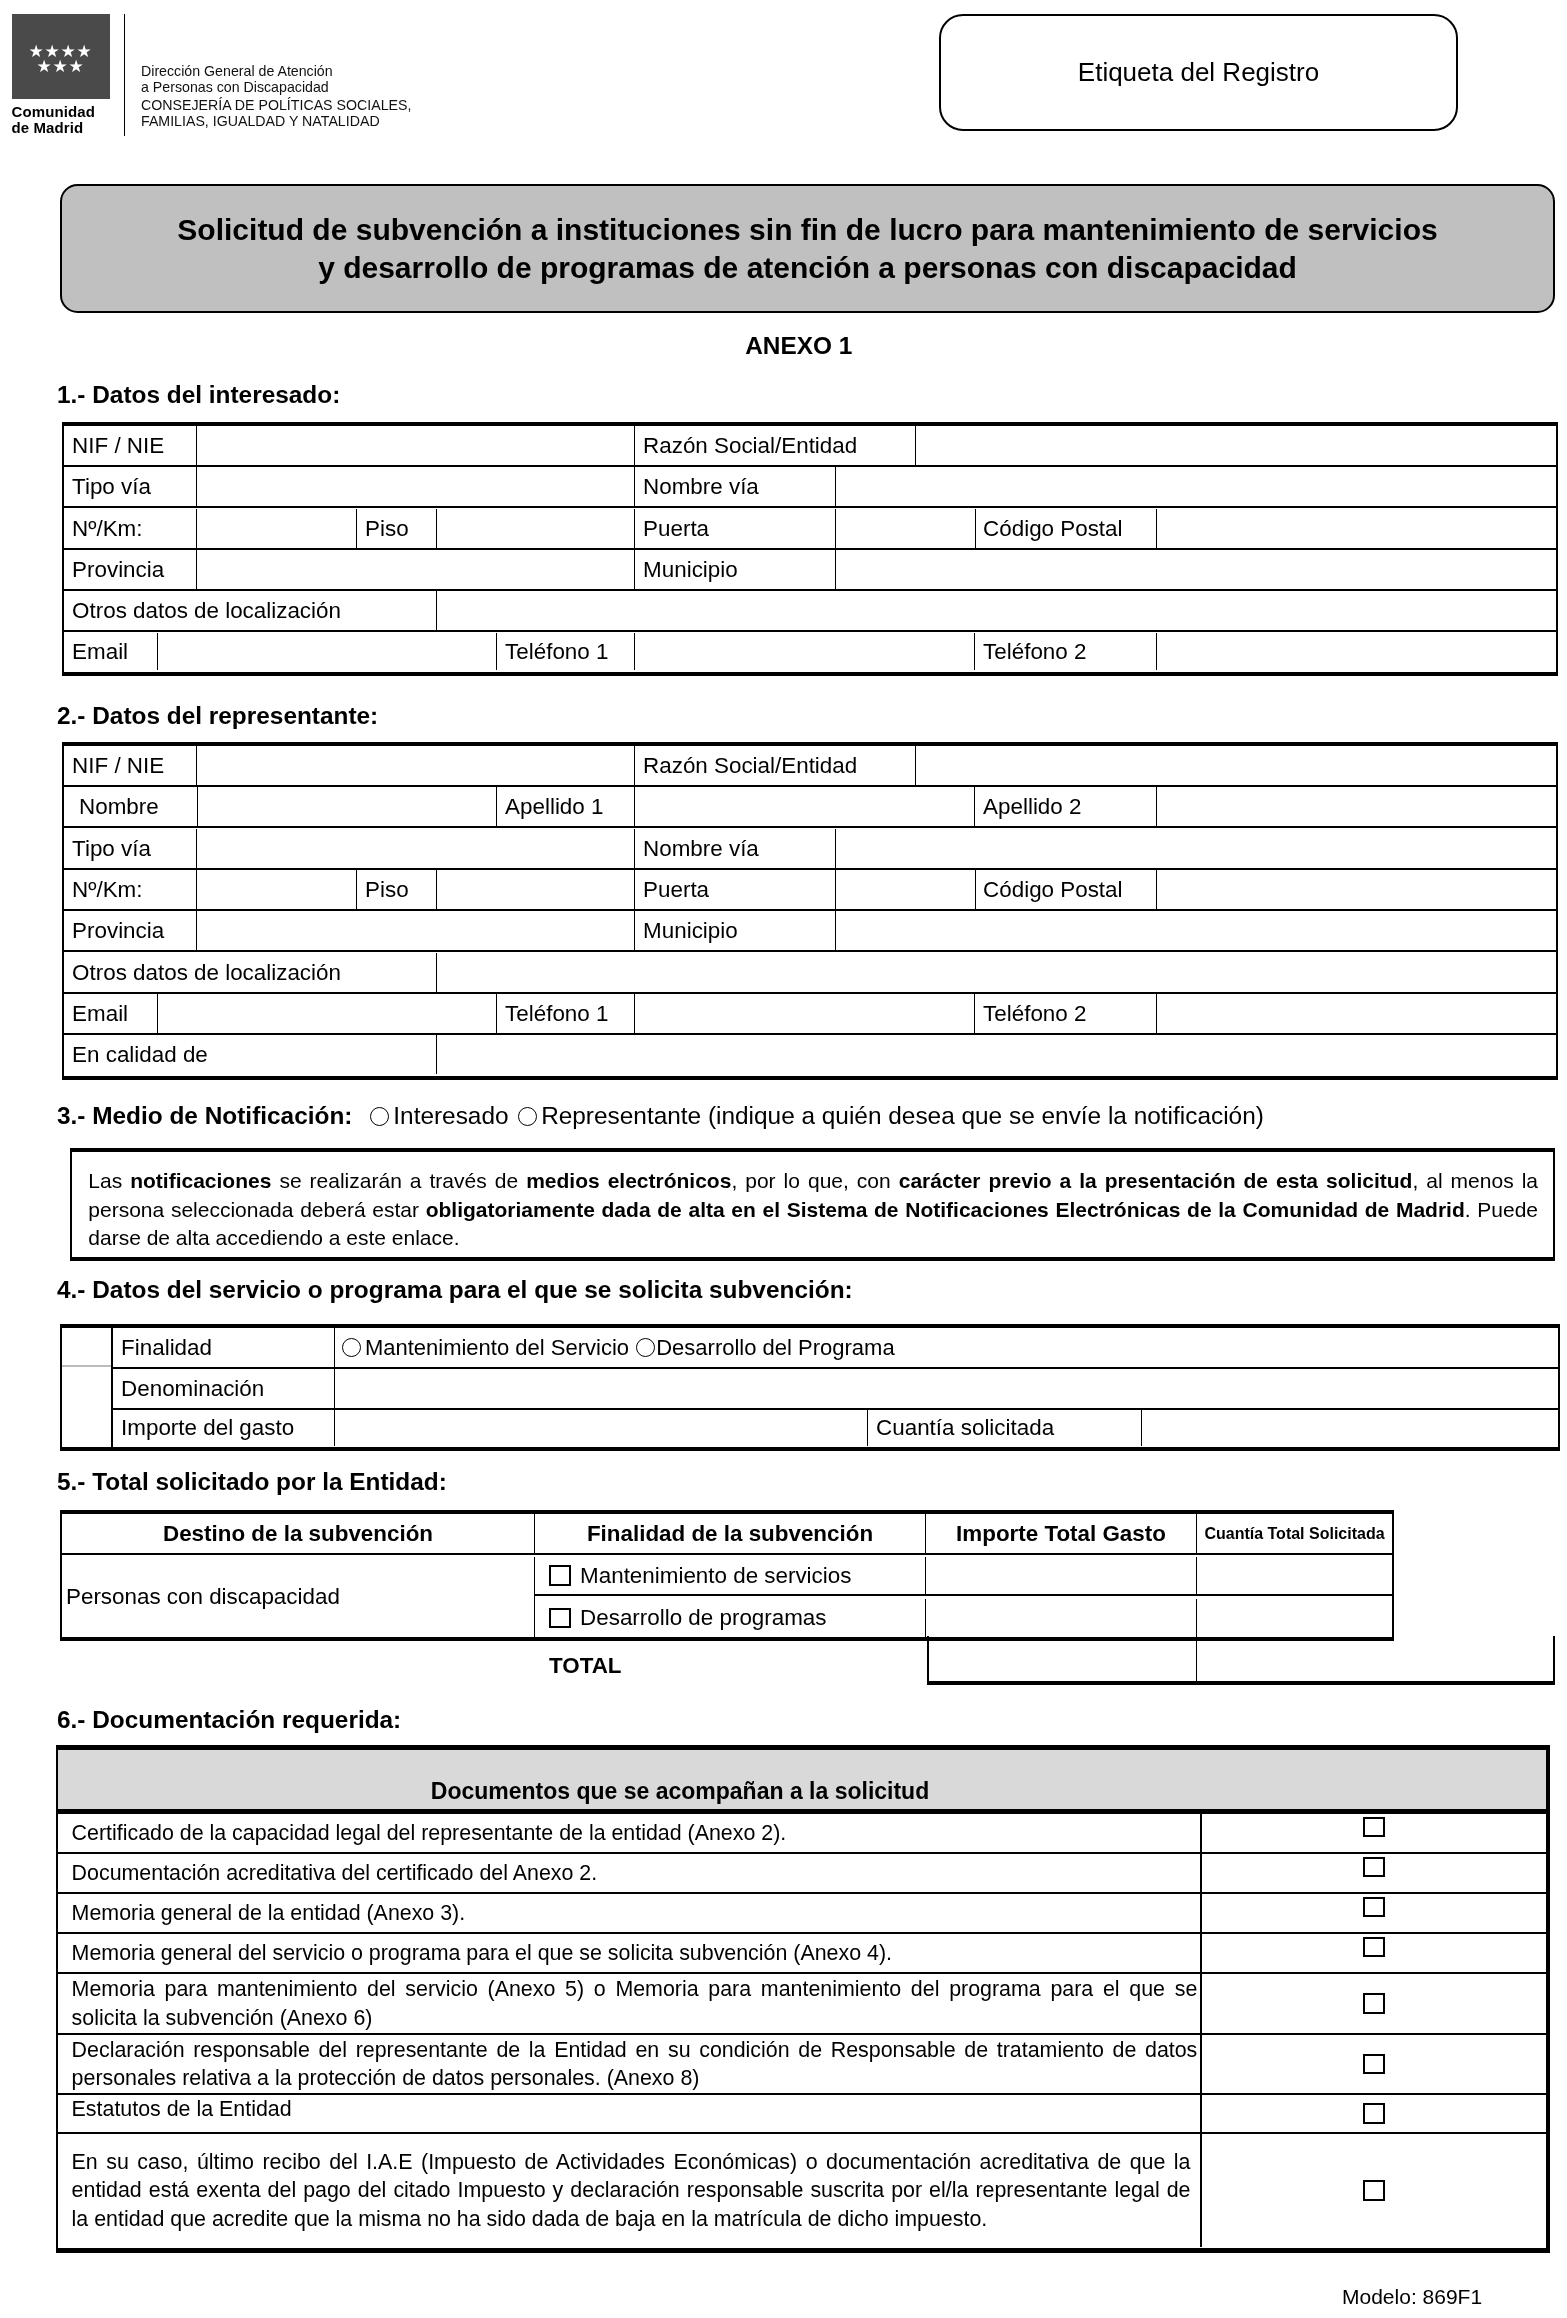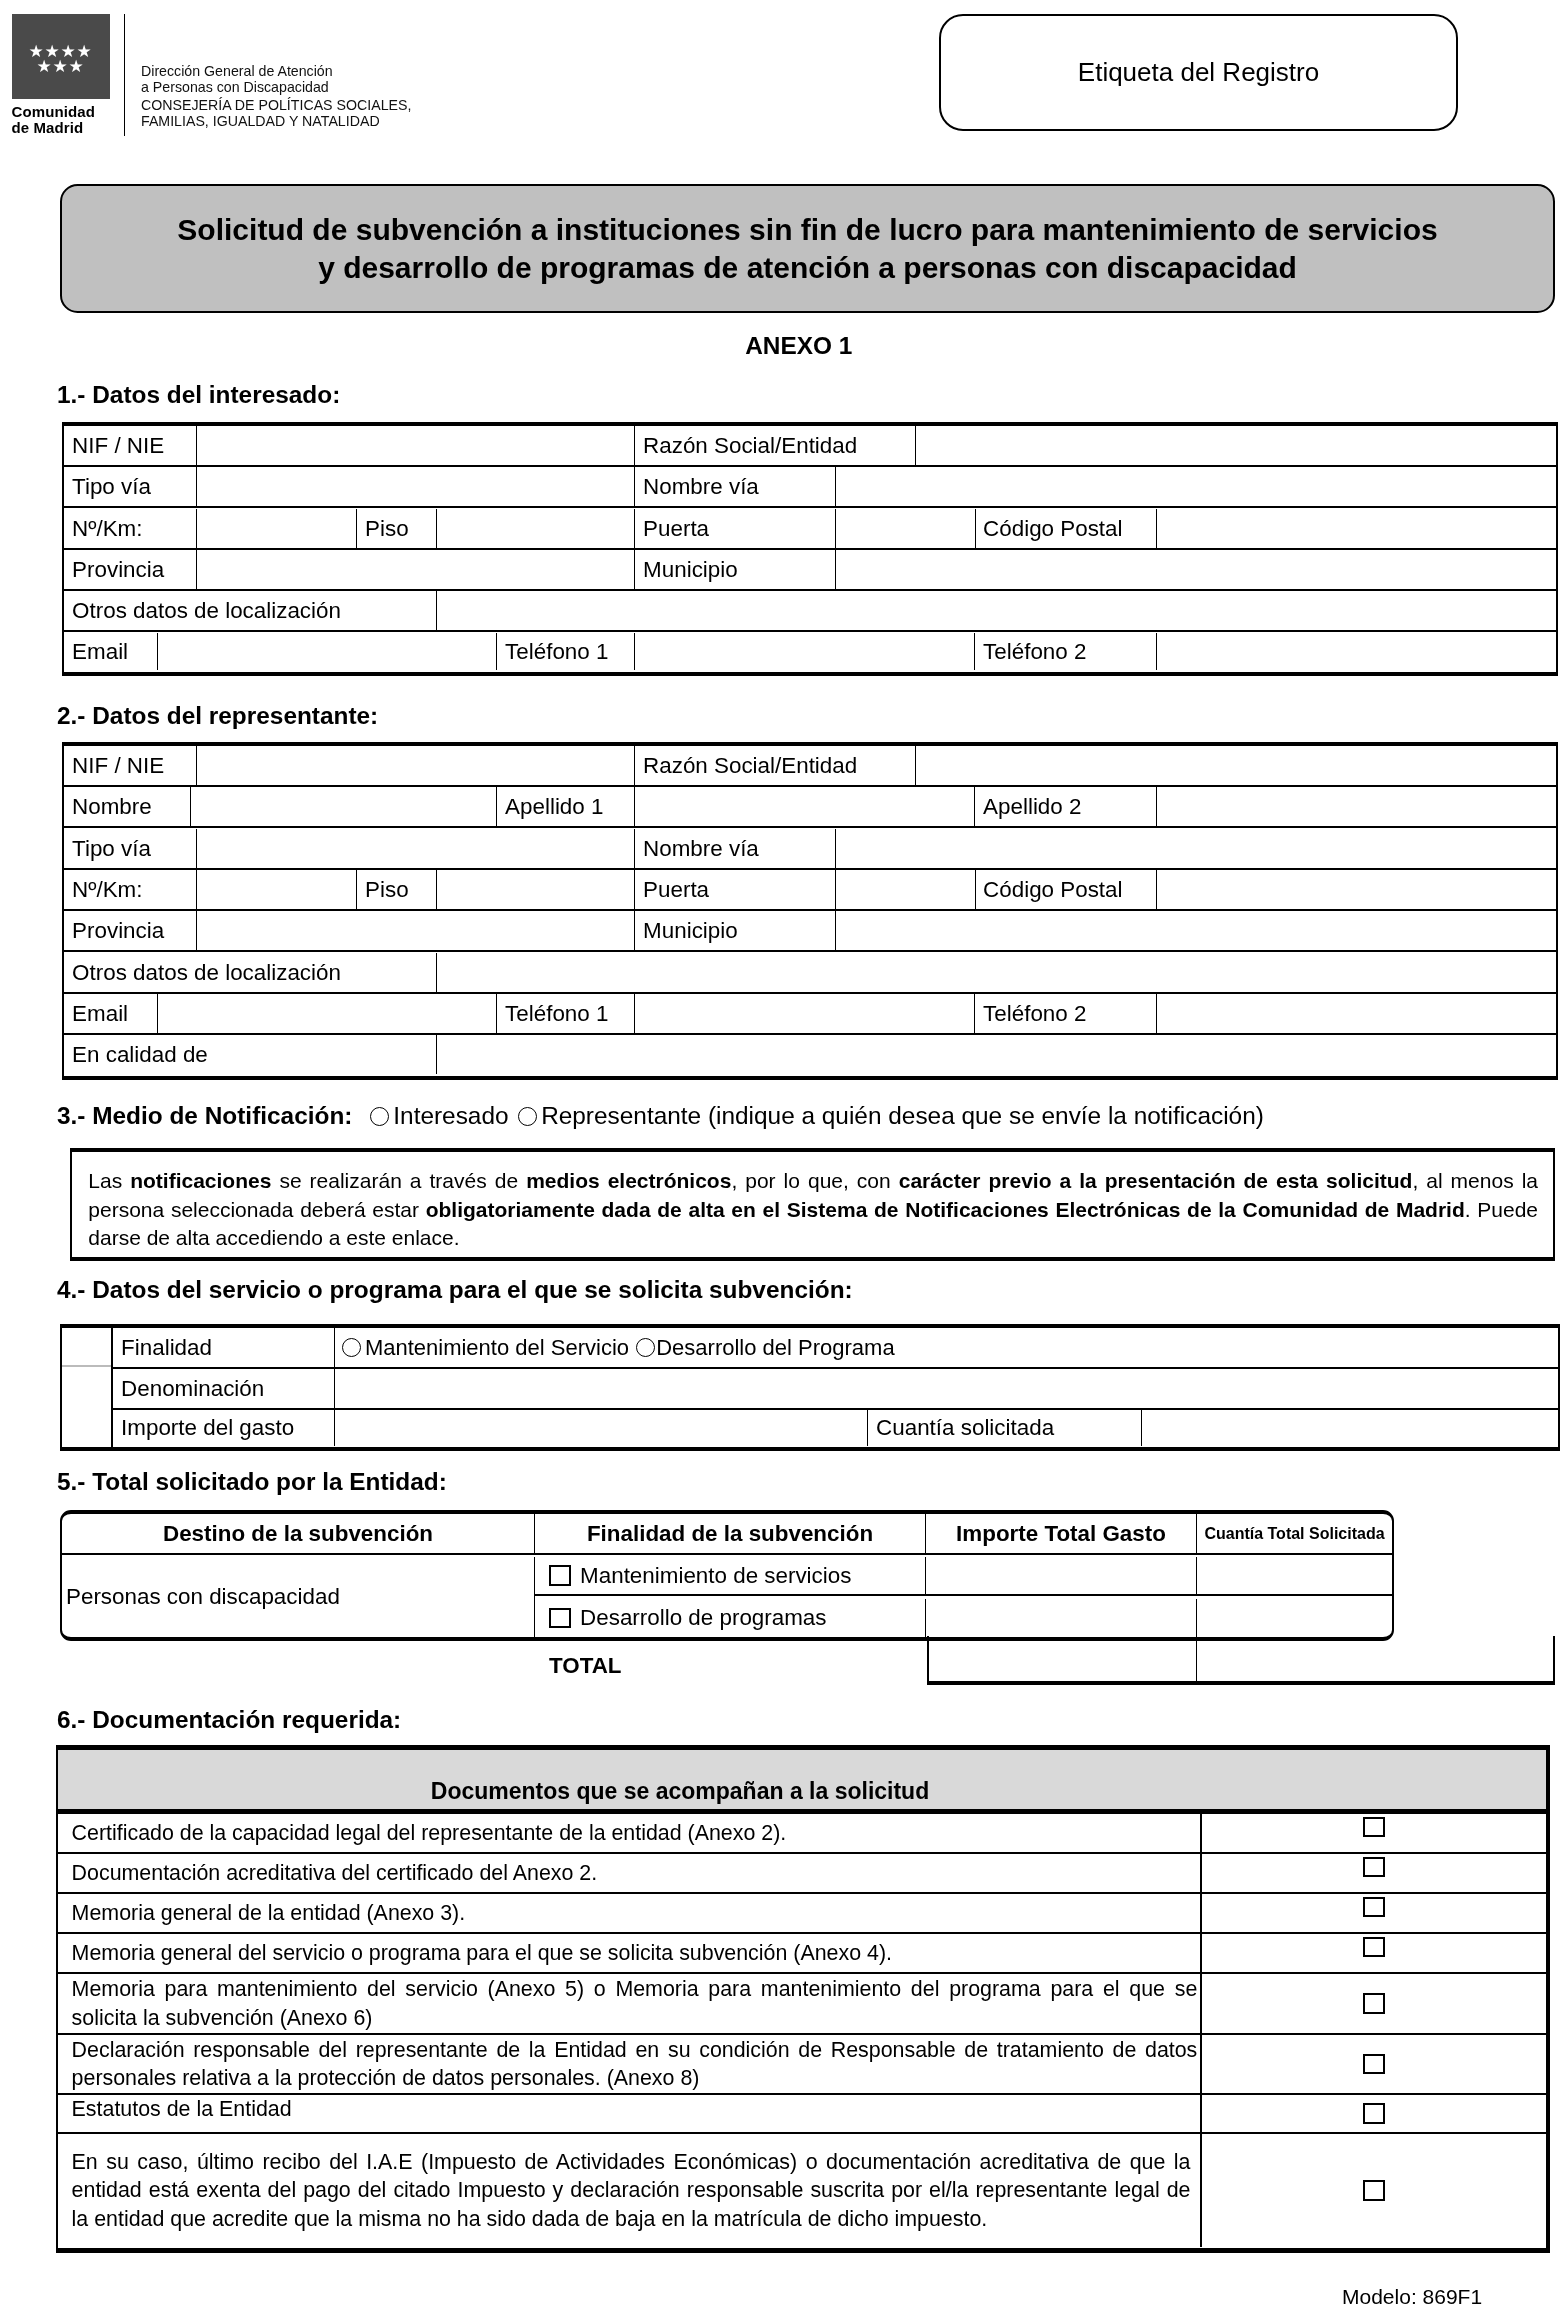--- a/index.html
+++ b/index.html
@@ -132,21 +132,21 @@
 <div class="abs sec-head" style="top:702px;">2.- Datos del representante:</div>
 
 <div class="grid" style="left:62px; top:742px; width:1496px; height:338px;">
   <div class="row" style="top:0; height:41px;">
     <div class="cell" style="left:0; width:133px;">NIF / NIE</div>
     <div class="cell field" style="left:133px; width:438px;"></div>
     <div class="cell" style="left:571px; width:281px;">Razón Social/Entidad</div>
     <div class="cell field last" style="left:852px; right:0;"></div>
   </div>
   <div class="row" style="top:41px; height:41px;">
-    <div class="cell" style="left:0; width:127px;">Nombre</div>
+    <div class="cell" style="left:7px; width:127px;">Nombre</div>
     <div class="cell field" style="left:133px; width:300px;"></div>
     <div class="cell" style="left:433px; width:138px;">Apellido 1</div>
     <div class="cell field" style="left:571px; width:340px;"></div>
     <div class="cell" style="left:911px; width:182px;">Apellido 2</div>
     <div class="cell field last" style="left:1093px; right:0;"></div>
   </div>
   <div class="row" style="top:83px; height:41px;">
     <div class="cell" style="left:0; width:133px;">Tipo vía</div>
     <div class="cell field" style="left:133px; width:438px;"></div>
     <div class="cell" style="left:571px; width:201px;">Nombre vía</div>
@@ -220,21 +220,21 @@
       <div class="cell" style="left:0; width:222px;">Importe del gasto</div>
       <div class="cell field" style="left:222px; width:533px;"></div>
       <div class="cell" style="left:755px; width:274px;">Cuantía solicitada</div>
       <div class="cell field last" style="left:1028px; right:0;"></div>
     </div>
   </div>
 </div>
 
 <div class="abs sec-head" style="top:1468px;">5.- Total solicitado por la Entidad:</div>
 
-<div class="abs" style="left:60px; top:1510px; width:1334px; height:131px; border-top:4.7px solid #000; border-bottom:4.7px solid #000; border-left:2.7px solid #000; border-right:2.7px solid #000;border-radius:11px;">
+<div class="abs" style="left:60px; top:1510px; width:1334px; height:131px; border-top:4.7px solid #000; border-bottom:4.7px solid #000; border-left:2.7px solid #000; border-right:2.7px solid #000;">
 
   <div class="abs" style="left:0; right:0; top:0; height:41px; border-bottom:2.7px solid #000;">
     <div class="abs" style="left:0; width:473px; top:0; bottom:0; border-right:1.4px solid #000; font-weight:bold; font-size:22.4px; display:flex; align-items:center; justify-content:center;">Destino de la subvención</div>
     <div class="abs" style="left:473px; width:391px; top:0; bottom:0; border-right:1.4px solid #000; font-weight:bold; font-size:22.4px; display:flex; align-items:center; justify-content:center;">Finalidad de la subvención</div>
     <div class="abs" style="left:864px; width:271px; top:0; bottom:0; border-right:1.4px solid #000; font-weight:bold; font-size:22.4px; display:flex; align-items:center; justify-content:center;">Importe Total Gasto</div>
     <div class="abs" style="left:1135px; right:0; top:0; bottom:0; font-weight:bold; font-size:16px; display:flex; align-items:center; justify-content:center;">Cuantía Total Solicitada</div>
   </div>
 
   <div class="abs" style="left:0; width:473px; top:43px; bottom:0; border-right:1.4px solid #000; font-size:22.4px; display:flex; align-items:center; padding-left:4px;">Personas con discapacidad</div>
   <div class="abs" style="left:473px; right:0; top:43px; height:39px; border-bottom:2.7px solid #000;">

